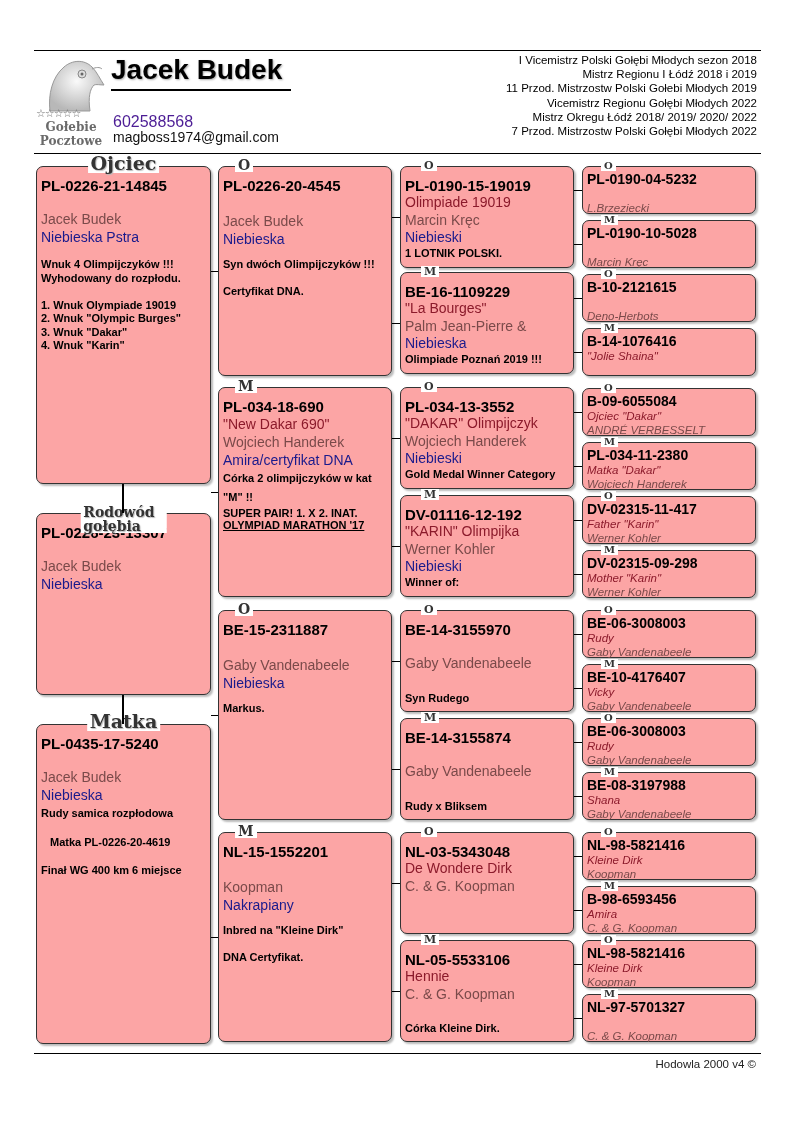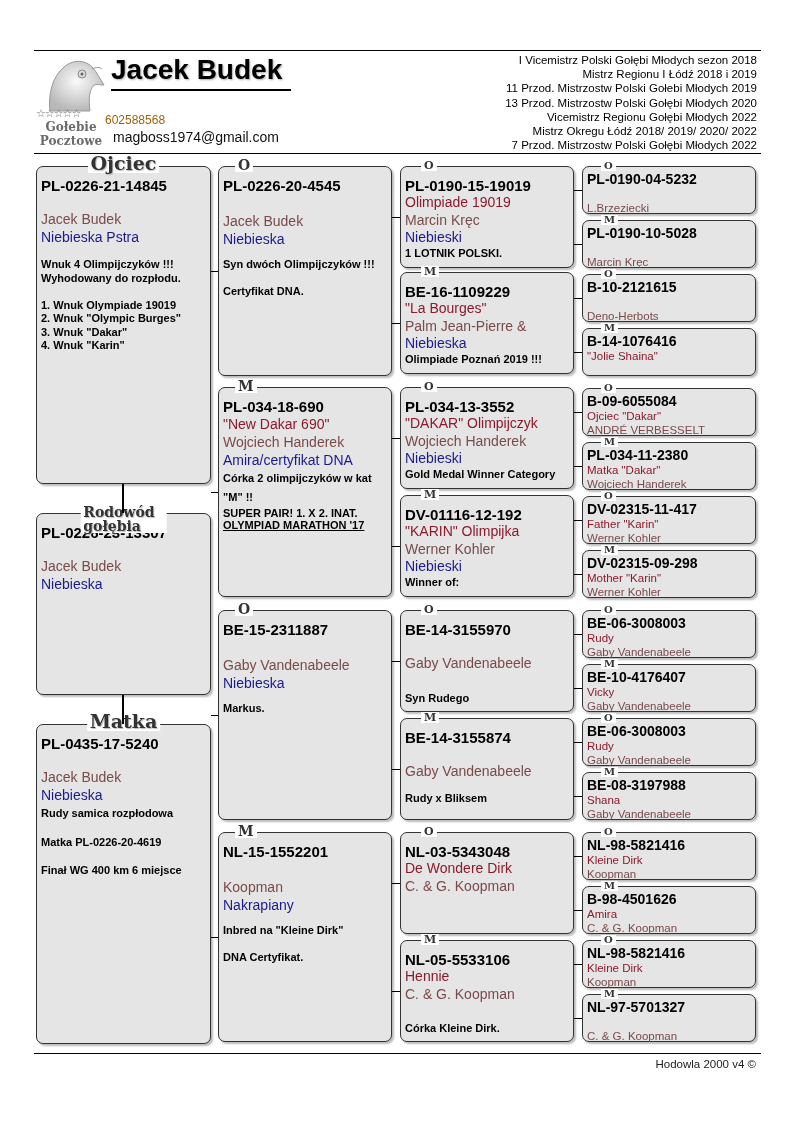--- a/index.html
+++ b/index.html
@@ -11,46 +11,46 @@
   
   .logo { position: absolute; left: 34px; top: 55px; width: 74px; height: 92px; }
   .logo .head { position: absolute; left: 8px; top: 0; width: 64px; height: 58px; }
   .logo .stars { position: absolute; left: 2px; top: 52px; font-size: 11px; color: #777; letter-spacing: -1px; font-family: "DejaVu Sans", sans-serif; }
   .logo .l1, .logo .l2 { position: absolute; left: 0; width: 74px; text-align: center; font-family: "DejaVu Serif", serif; font-weight: bold; color: #6a6a6a; font-size: 12px; }
   .logo .l1 { top: 65px; }
   .logo .l2 { top: 79px; }
 
   .owner-name { position: absolute; left: 111px; top: 54px; font-size: 28px; font-weight: bold; text-shadow: 1px 1px 2px #aaa; }
   .owner-line { position: absolute; left: 111px; top: 89px; width: 180px; height: 2px; background: #000; }
-  .phone { position: absolute; left: 105px; top: 113px; font-size: 12px; color: #a16207; }
+  .phone { position: absolute; left: 113px; top: 113px; font-size: 16px; color: #4c1d95; }
   .email { position: absolute; left: 113px; top: 129px; font-size: 14px; color: #111; }
 
   .achievements { position: absolute; right: 37px; top: 53px; text-align: right; font-size: 11.5px; line-height: 14.2px; color: #000; }
 
   
-  .card { position: absolute; border: 1px solid #333; border-radius: 7px; background: #e5e5e5; box-shadow: 2px 2px 2px #bbb; padding: 0 4px; overflow: visible; }
+  .card { position: absolute; border: 1px solid #333; border-radius: 7px; background: #fca5a5; box-shadow: 2px 2px 2px #bbb; padding: 0 4px; overflow: visible; }
   .card .lbl { position: absolute; top: -10px; background: #fff; padding: 0 3px; font-family: "DejaVu Serif", serif; font-weight: bold; color: #333; line-height: 1; }
   .g1 .lbl { font-size: 19px; top: -13px; text-shadow: 1px 1px 1px #bbb; }
   .g1 .lbl.small { font-size: 14px; top: -9px; }
   .g2 .lbl { font-size: 14px; top: -9px; left: 16px; }
   .g3 .lbl { font-size: 11px; top: -7px; left: 20px; }
   .g4 .lbl { font-size: 10px; top: -6px; left: 18px; }
 
   .ring { font-weight: bold; color: #000; display: block; white-space: nowrap; }
   .name { color: #8b1a2b; display: block; white-space: nowrap; }
   .breeder { color: #7a4a4a; display: block; white-space: nowrap; }
   .color { color: #1a1a8c; display: block; white-space: nowrap; }
   .note { font-weight: bold; font-size: 11px; color: #000; display: block; line-height: 13.5px; }
 
   .g1 .ring, .g2 .ring { font-size: 15px; }
   .g1 .breeder, .g1 .color, .g2 .breeder, .g2 .color, .g2 .name { font-size: 14px; line-height: 18px; }
   .g3 .ring { font-size: 15px; }
   .g3 .name, .g3 .breeder, .g3 .color { font-size: 14px; line-height: 17.5px; }
   .g4 .ring { font-size: 14px; line-height: 17px; }
-  .g4 .name, .g4 .breeder { font-size: 11.5px; line-height: 13.5px; }
+  .g4 .name, .g4 .breeder { font-size: 11.5px; line-height: 13.5px; font-style: italic; }
 
   .conn-h { position: absolute; height: 1px; background: #000; }
   .conn-v { position: absolute; width: 2px; background: #000; }
 
   .footer { position: absolute; right: 38px; top: 1058px; font-size: 11.5px; color: #222; margin-left: 34px; }
 </style>
 </head>
 <body>
 
 <div class="hr" style="top:50px;"></div>
@@ -75,21 +75,20 @@
 
 <div class="owner-name">Jacek Budek</div>
 <div class="owner-line"></div>
 <div class="phone">602588568</div>
 <div class="email">magboss1974@gmail.com</div>
 
 <div class="achievements">
   <div>I Vicemistrz Polski Gołębi Młodych sezon 2018</div>
   <div>Mistrz Regionu I Łódź 2018 i 2019</div>
   <div>11 Przod. Mistrzostw Polski Gołebi Młodych 2019</div>
-  <div>13 Przod. Mistrzostw Polski Gołębi Młodych 2020</div>
   <div>Vicemistrz Regionu Gołębi Młodych 2022</div>
   <div>Mistrz Okregu Łódź 2018/  2019/  2020/ 2022</div>
   <div>7 Przod. Mistrzostw Polski Gołębi Młodych 2022</div>
 </div>
 
 <div class="hr" style="top:153px;"></div>
 
 <div id="pedigree">
     <div class="card g1" style="left: 36px; top: 166px; width: 175px; height: 318px; padding-top: 10px;">
       <span class="lbl" style="left: 50%; transform: translateX(-50%);">Ojciec</span>
@@ -115,21 +114,21 @@
     </div>
     <div class="card g1" style="left: 36px; top: 724px; width: 175px; height: 320px; padding-top: 10px;">
       <span class="lbl" style="left: 50%; transform: translateX(-50%);">Matka</span>
       <span class="ring">PL-0435-17-5240</span>
       <span style="display: block; height: 16px;"></span>
       <span class="breeder">Jacek Budek</span>
       <span class="color">Niebieska</span>
       <span style="display: block; height: 2px;"></span>
       <span class="note" style="line-height: 15px;">Rudy samica rozpłodowa</span>
       <span class="note" style="height: 13.5px; line-height: 15px;"></span>
-      <span class="note" style="line-height: 15px;">Matka PL-0226-20-4619</span>
+      <span class="note" style="line-height: 15px; margin-left: 9px;">Matka PL-0226-20-4619</span>
       <span class="note" style="height: 13.5px; line-height: 15px;"></span>
       <span class="note" style="line-height: 15px;">Finał WG 400 km 6 miejsce</span>
     </div>
     <div class="conn-v" style="left: 122px; top: 484px; height: 29px;"></div>
     <div class="conn-v" style="left: 122px; top: 695px; height: 29px;"></div>
     <div class="card g2" style="left: 218px; top: 166px; width: 174px; height: 210px; padding-top: 10px;">
       <span class="lbl">O</span>
       <span class="ring">PL-0226-20-4545</span>
       <span style="display: block; height: 18px;"></span>
       <span class="breeder">Jacek Budek</span>
@@ -215,21 +214,21 @@
       <span style="display: block; height: 17px;"></span>
       <span class="breeder">Gaby Vandenabeele</span>
       <span class="note" style="position: absolute; bottom: 6px; left: 4px;">Syn Rudego</span>
     </div>
     <div class="conn-h" style="left: 392px; width: 8px; top: 661px;"></div>
     <div class="card g3" style="left: 400px; top: 718px; width: 174px; height: 102px; padding-top: 10px;">
       <span class="lbl">M</span>
       <span class="ring">BE-14-3155874</span>
       <span style="display: block; height: 17px;"></span>
       <span class="breeder">Gaby Vandenabeele</span>
-      <span class="note" style="position: absolute; bottom: 14px; left: 4px;">Rudy x Bliksem</span>
+      <span class="note" style="position: absolute; bottom: 6px; left: 4px;">Rudy x Bliksem</span>
     </div>
     <div class="conn-h" style="left: 392px; width: 8px; top: 769px;"></div>
     <div class="card g3" style="left: 400px; top: 832px; width: 174px; height: 102px; padding-top: 10px;">
       <span class="lbl">O</span>
       <span class="ring">NL-03-5343048</span>
       <span class="name">De Wondere Dirk</span>
       <span class="breeder">C. &amp; G. Koopman</span>
     </div>
     <div class="conn-h" style="left: 392px; width: 8px; top: 883px;"></div>
     <div class="card g3" style="left: 400px; top: 940px; width: 174px; height: 102px; padding-top: 10px;">
@@ -325,21 +324,21 @@
     <div class="conn-h" style="left: 574px; width: 8px; top: 796px;"></div>
     <div class="card g4" style="left: 582px; top: 832px; width: 174px; height: 48px; padding-top: 4px;">
       <span class="lbl">O</span>
       <span class="ring">NL-98-5821416</span>
       <span class="name">Kleine Dirk</span>
       <span class="breeder">Koopman</span>
     </div>
     <div class="conn-h" style="left: 574px; width: 8px; top: 856px;"></div>
     <div class="card g4" style="left: 582px; top: 886px; width: 174px; height: 48px; padding-top: 4px;">
       <span class="lbl">M</span>
-      <span class="ring">B-98-4501626</span>
+      <span class="ring">B-98-6593456</span>
       <span class="name">Amira</span>
       <span class="breeder">C. &amp; G. Koopman</span>
     </div>
     <div class="conn-h" style="left: 574px; width: 8px; top: 910px;"></div>
     <div class="card g4" style="left: 582px; top: 940px; width: 174px; height: 48px; padding-top: 4px;">
       <span class="lbl">O</span>
       <span class="ring">NL-98-5821416</span>
       <span class="name">Kleine Dirk</span>
       <span class="breeder">Koopman</span>
     </div>

